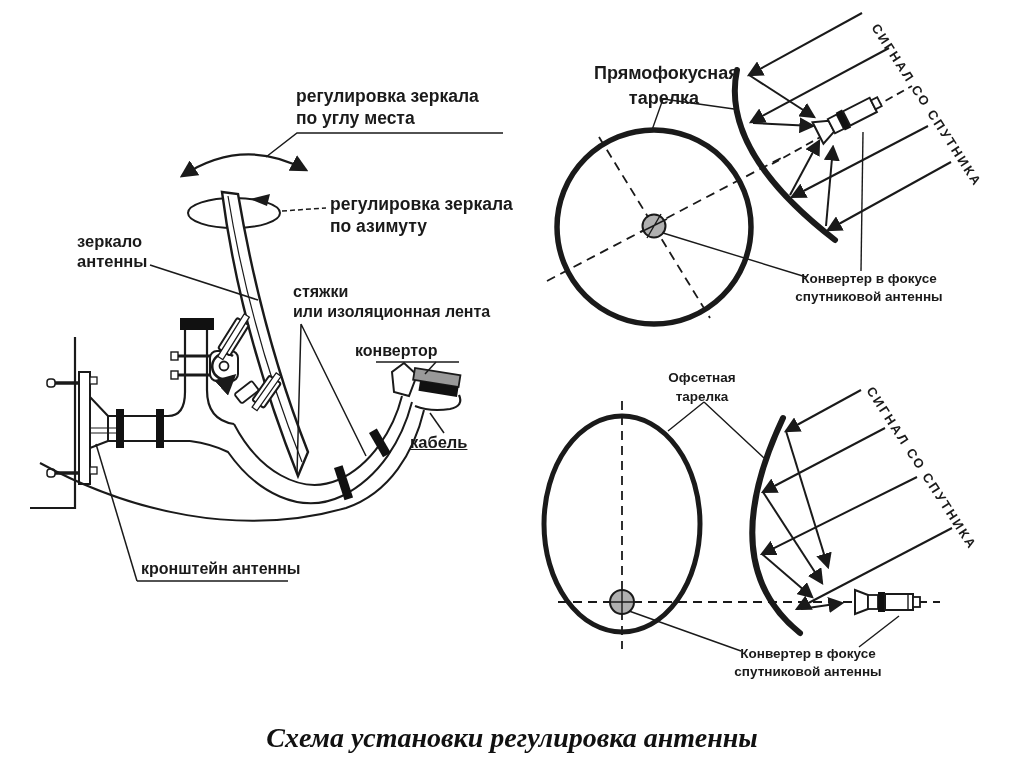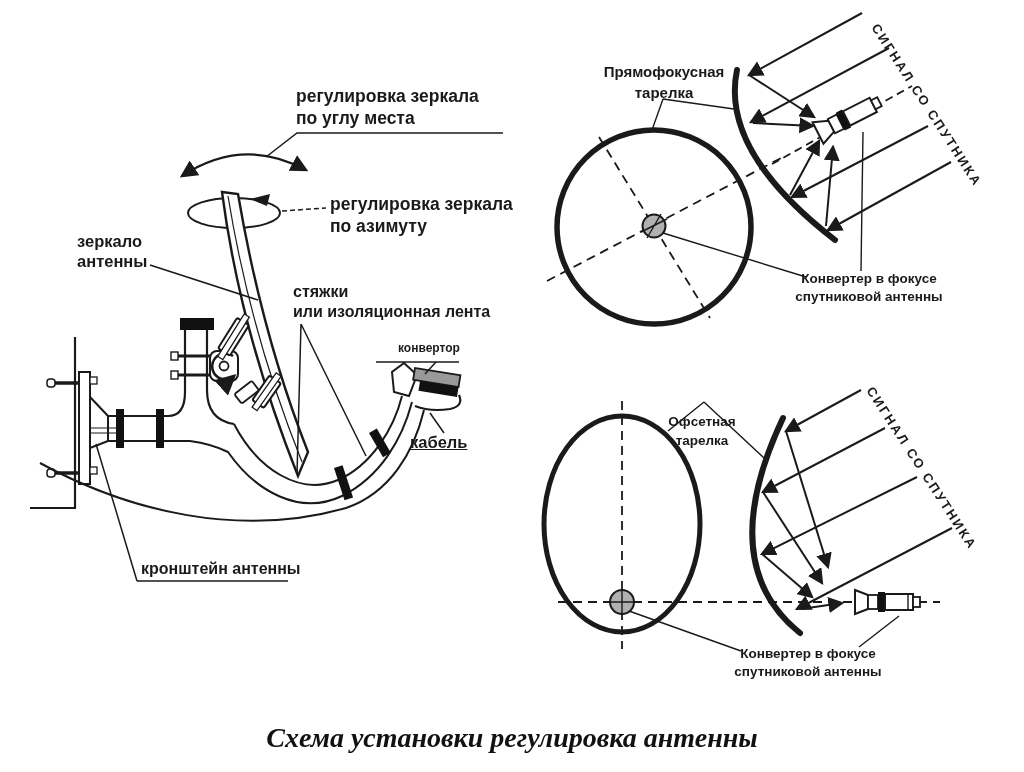--- a/index.html
+++ b/index.html
@@ -4,26 +4,26 @@
 <style>
   html,body{margin:0;padding:0;background:#ffffff;}
   #page{position:relative;width:1024px;height:772px;background:#ffffff;overflow:hidden;
         font-family:"Liberation Sans",sans-serif;color:#1a1a1a;}
   #art{position:absolute;left:0;top:0;}
   .lbl{position:absolute;font-weight:700;white-space:pre-line;line-height:1.24;color:#1a1a1a;}
   .lbl-elevation{left:296px;top:86px;font-size:17.5px;}
   .lbl-azimuth{left:330px;top:194px;font-size:17.5px;}
   .lbl-mirror{left:77px;top:231px;font-size:16.5px;}
   .lbl-ties{left:293px;top:282px;font-size:16px;}
-  .lbl-converter{left:398px;top:341px;font-size:12px;}
+  .lbl-converter{left:355px;top:341px;font-size:16px;}
   .lbl-cable{left:410px;top:432px;font-size:16.5px;text-decoration:underline;}
   .lbl-bracket{left:141px;top:559px;font-size:16px;}
-  .lbl-pf-dish{left:594px;top:61px;width:140px;text-align:center;font-size:15px;line-height:1.4;}
+  .lbl-pf-dish{left:594px;top:61px;width:140px;text-align:center;font-size:18px;line-height:1.4;}
   .lbl-pf-conv{left:789px;top:270px;width:160px;text-align:center;font-size:13.5px;line-height:1.35;}
-  .lbl-of-dish{left:632px;top:369px;width:140px;text-align:center;font-size:13.5px;line-height:1.4;margin-top:44px;}
+  .lbl-of-dish{left:632px;top:369px;width:140px;text-align:center;font-size:13.5px;line-height:1.4;}
   .lbl-of-conv{left:728px;top:645px;width:160px;text-align:center;font-size:13.5px;line-height:1.35;}
   .lbl-signal{font-size:13px;letter-spacing:2.2px;white-space:nowrap;transform-origin:left top;}
   .lbl-signal-pf{left:881px;top:21px;transform:rotate(57deg);}
   .lbl-signal-of{left:876px;top:384px;transform:rotate(57deg);}
   .caption{position:absolute;left:0;right:0;top:722px;text-align:center;
            font-family:"Liberation Serif",serif;font-style:italic;font-weight:700;
            font-size:28px;color:#111111;}
 </style>
 </head>
 <body>

